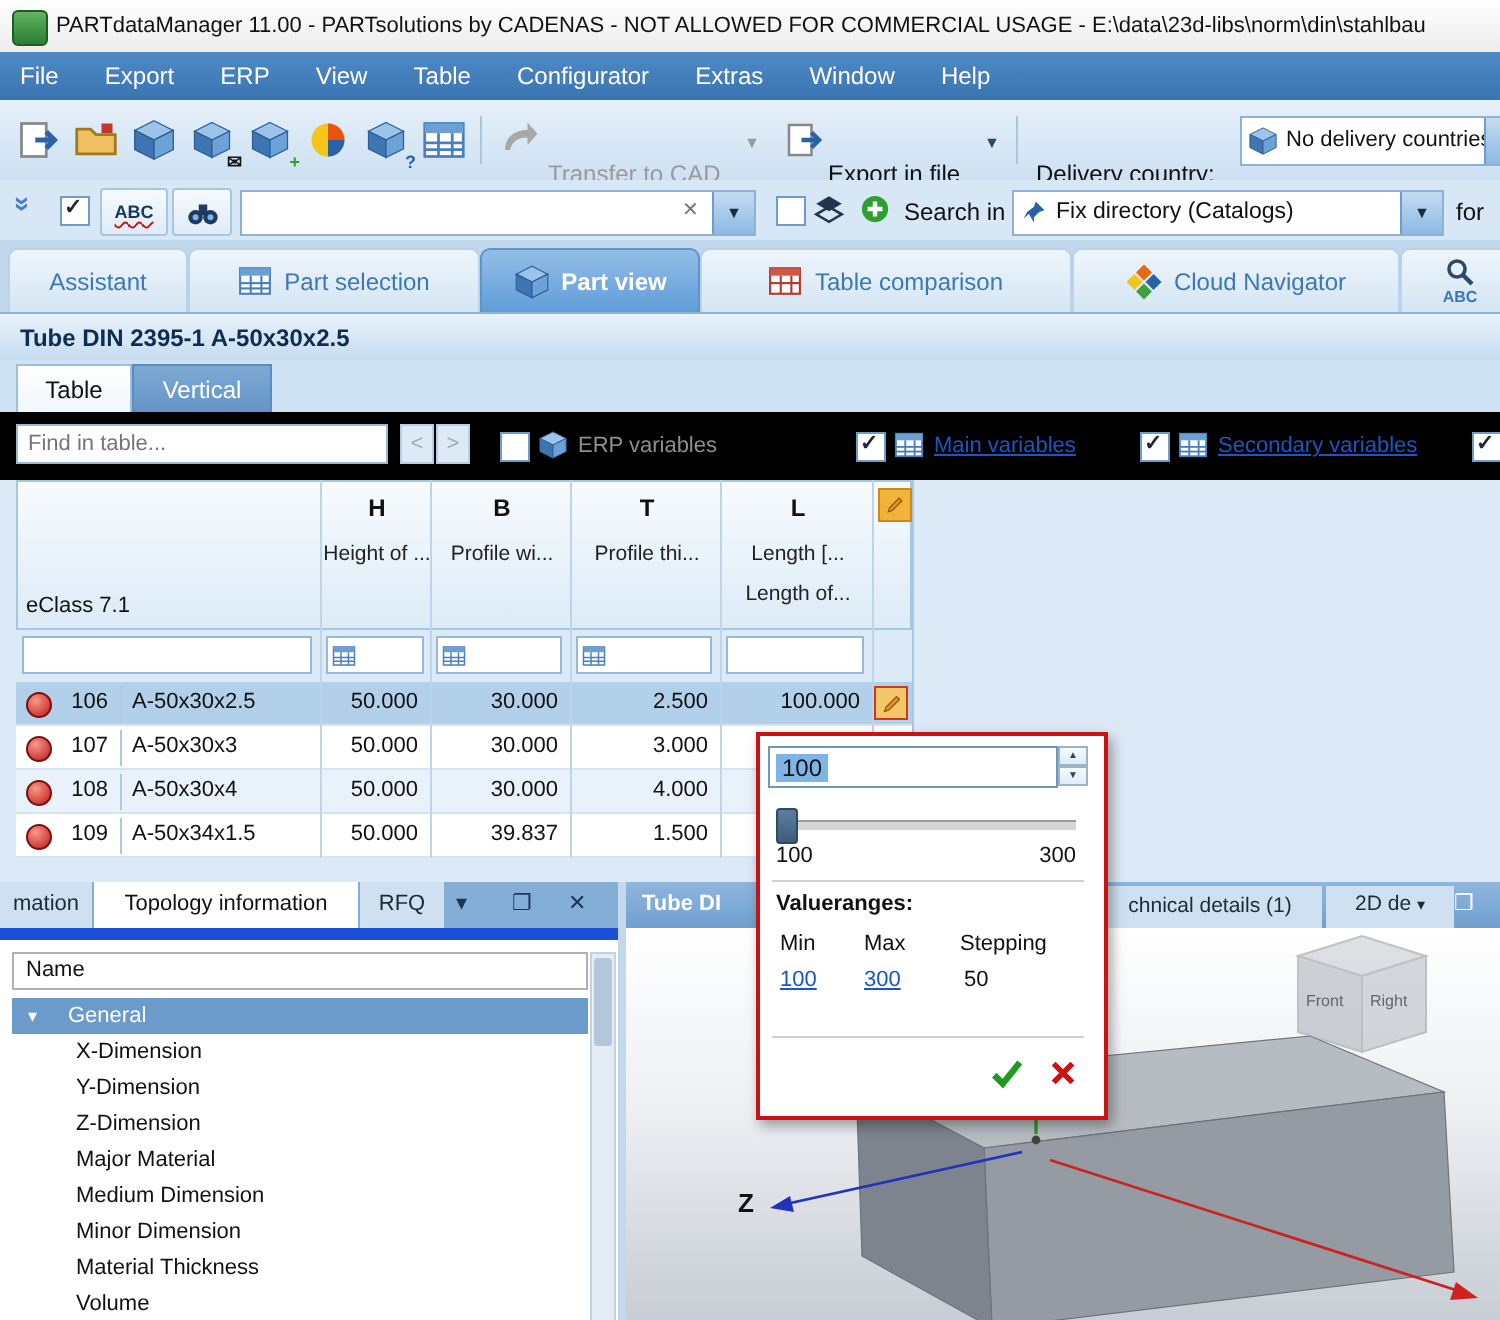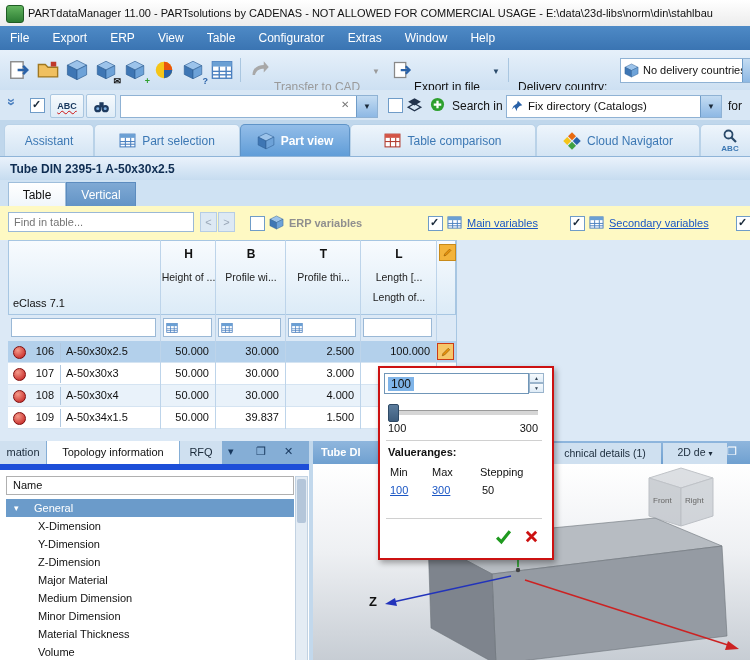--- a/index.html
+++ b/index.html
@@ -32,23 +32,23 @@
   .mtab{position:absolute;top:4px;height:31px;border:1px solid #b9d2e8;border-bottom:none;border-radius:5px 5px 0 0;
         background:linear-gradient(#eef5fc,#d4e5f4);color:#3c78b4;font-size:12px;display:flex;align-items:center;justify-content:center;gap:6px;}
   .mtab.active{background:linear-gradient(#93bde8,#609dd8);color:#fff;font-weight:bold;border-color:#5f94c8;}
   
   .panelheader{left:0;top:156px;width:750px;height:24px;background:linear-gradient(#eaf2fb,#c6dcf0);border-top:1px solid #8fb4d8;
                line-height:24px;padding-left:10px;font-size:12px;color:#0f2d52;font-weight:bold;box-sizing:border-box;}
   .viewtabs{left:0;top:180px;width:750px;height:26px;background:#cfe2f3;}
   .vtab{position:absolute;top:2px;height:24px;line-height:24px;text-align:center;font-size:12px;border:1px solid #9fbedb;border-bottom:none;box-sizing:border-box;}
   .vtab.active{background:linear-gradient(#ffffff,#f0f6fb);color:#111;}
   .vtab.inactive{background:linear-gradient(#7fa9d4,#6394c6);color:#fff;border-color:#5c8cbf;}
-  .findrow{left:0;top:206px;width:750px;height:34px;background:#fef9c3;}
+  .findrow{left:0;top:206px;width:750px;height:34px;background:#000000;}
   .lnk{color:#1a56c4;text-decoration:underline;font-size:11px;}
-  .graytxt{color:#8f8f8f;font-size:11px;font-weight:bold;}
+  .graytxt{color:#8f8f8f;font-size:11px;}
   
   .tablebg{left:0;top:240px;width:750px;height:201px;background:#dce9f6;}
   .thead{left:8px;top:240px;width:448px;height:75px;background:linear-gradient(#f8fbfe,#dcebf7);border:1px solid #a7c6e2;box-sizing:border-box;}
   .colletter{position:absolute;top:6px;text-align:center;font-weight:bold;font-size:12px;color:#111;}
   .coldesc{position:absolute;top:30px;text-align:center;font-size:10.5px;color:#222;}
   .coldesc2{position:absolute;top:50px;text-align:center;font-size:10.5px;color:#222;}
   .vline{position:absolute;width:1px;background:#bdd4ea;z-index:3;}
   .filterbox{position:absolute;top:318px;height:19px;background:#fff;border:1px solid #9ab8d6;box-sizing:border-box;display:flex;align-items:center;padding-left:2px;}
   .trow{position:absolute;left:8px;width:448px;height:22px;border-bottom:1px solid #d5e4f2;box-sizing:border-box;}
   .rdot{position:absolute;left:5px;top:5px;width:11px;height:11px;border-radius:50%;

